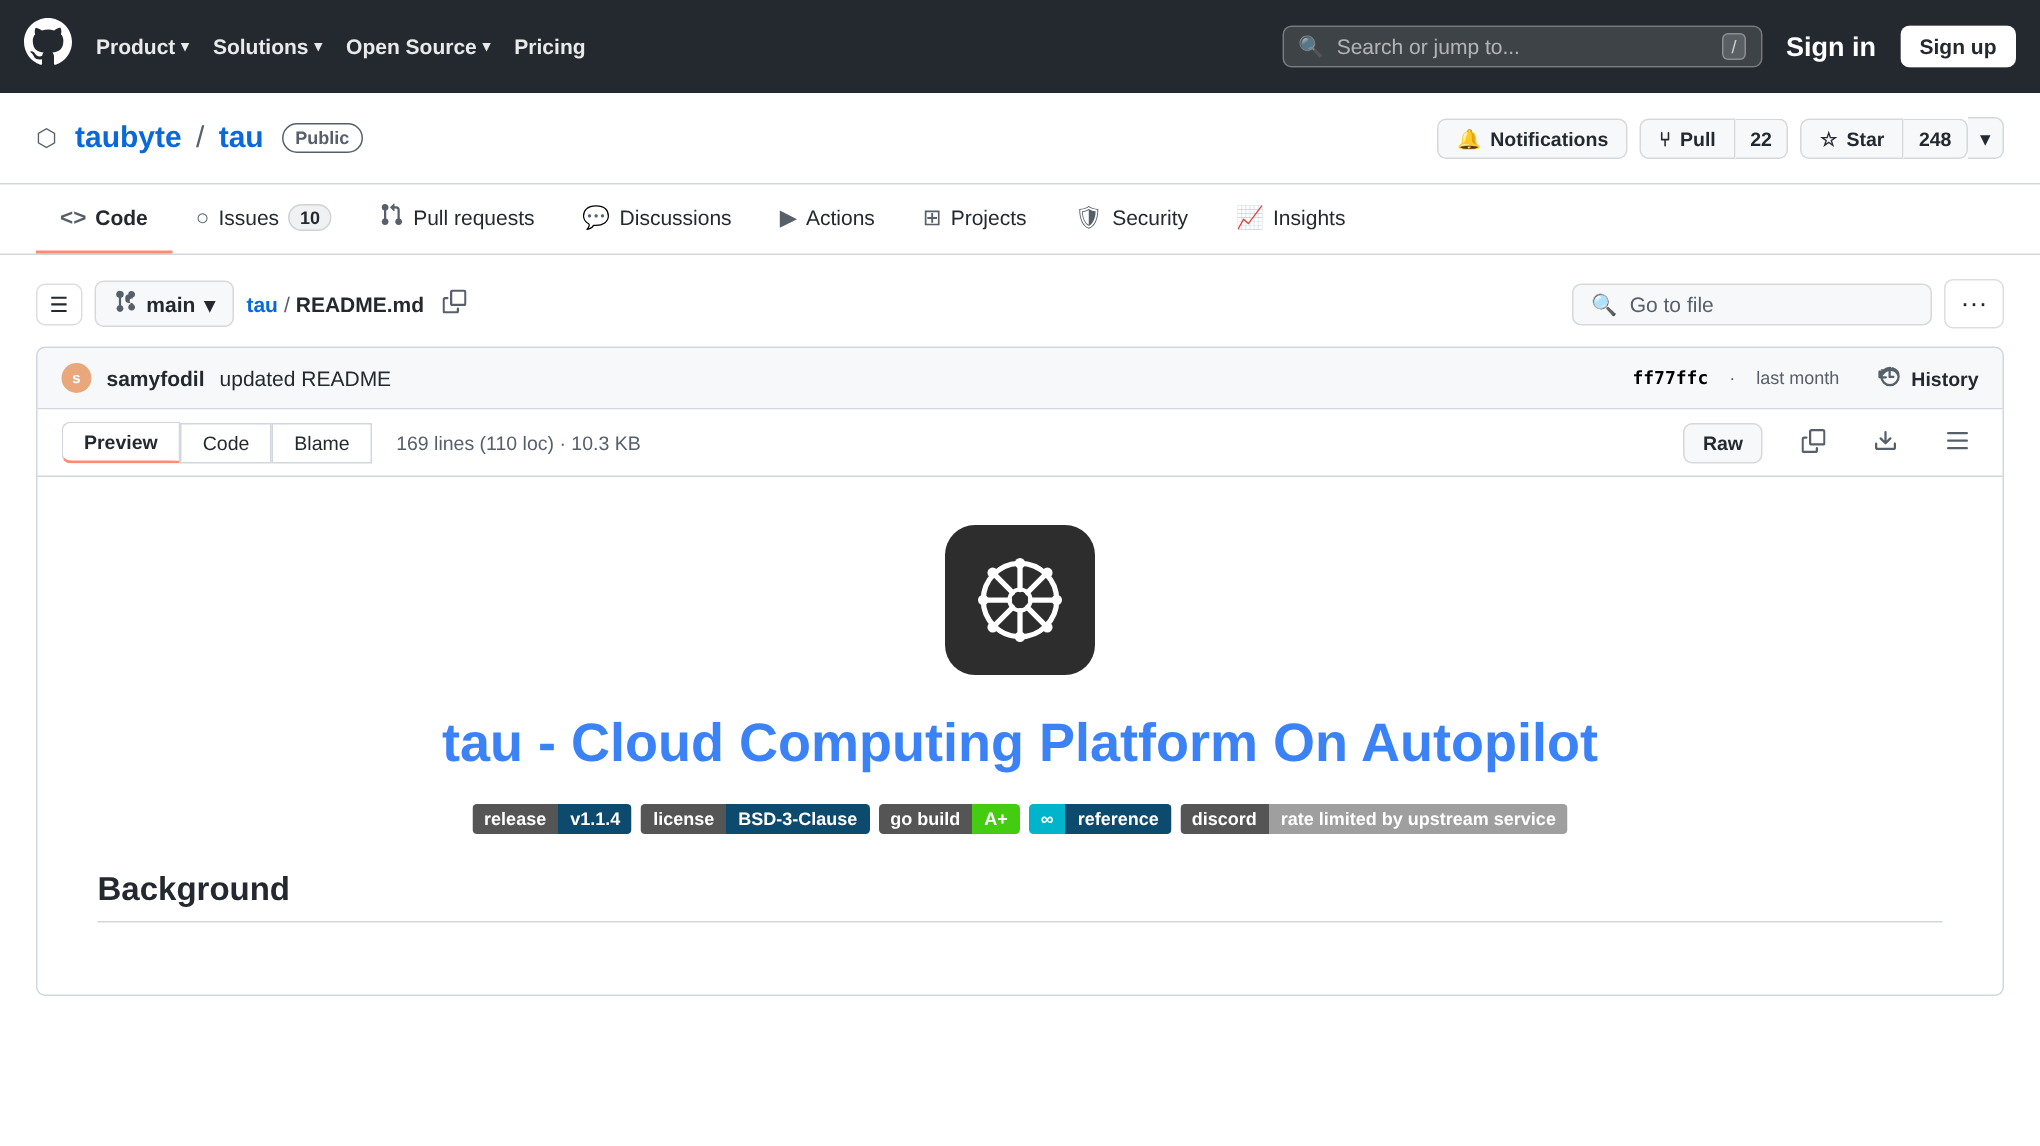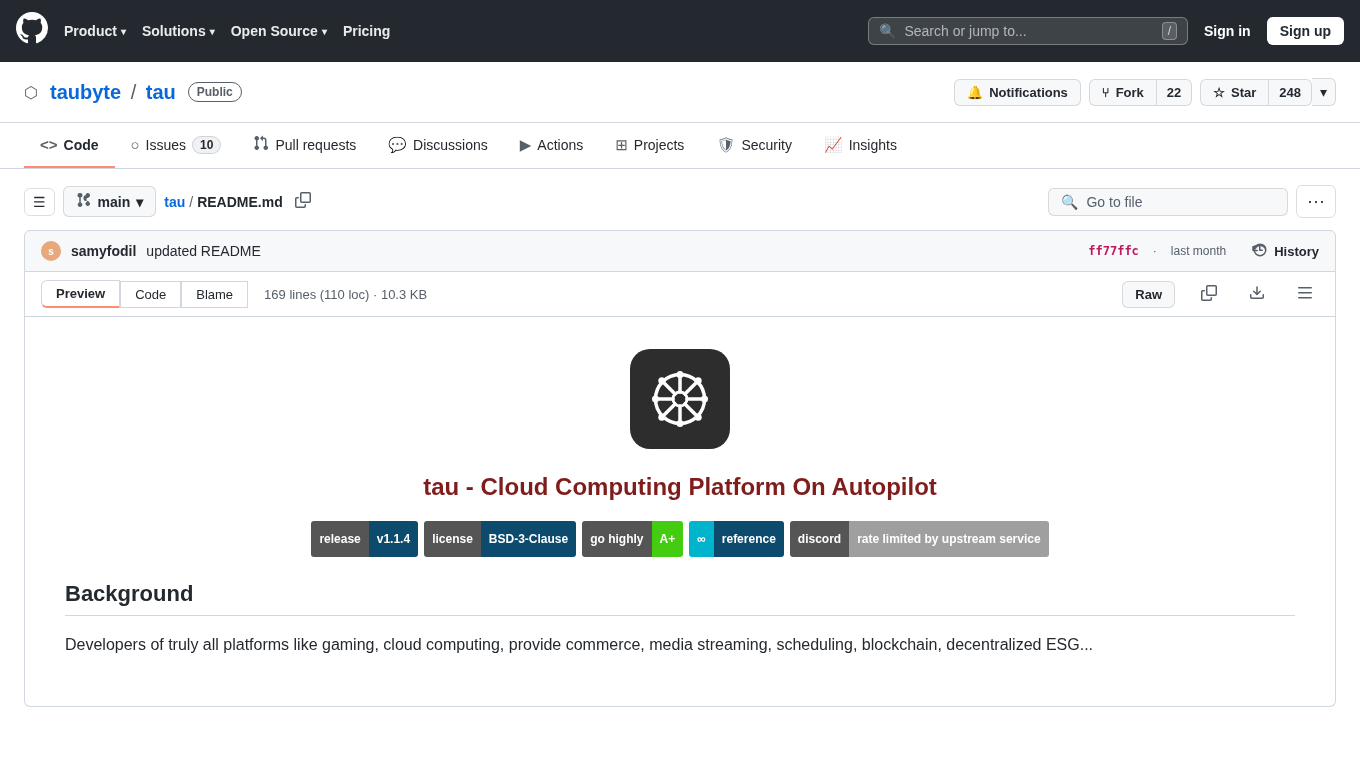--- a/index.html
+++ b/index.html
@@ -8,21 +8,21 @@
     
     .navbar { display: flex; align-items: center; background: #24292f; padding: 0 16px; height: 62px; gap: 16px; }
     .nav-logo { color: #fff; font-size: 24px; flex-shrink: 0; cursor: pointer; }
     .nav-link { color: #fff; font-size: 14px; font-weight: 600; display: flex; align-items: center; gap: 4px; cursor: pointer; text-decoration: none; opacity: 0.9; }
     .chevron { font-size: 10px; }
     .nav-spacer { flex: 1; }
     .search-bar { display: flex; align-items: center; background: rgba(255,255,255,0.12); border: 1px solid rgba(255,255,255,0.3); border-radius: 6px; padding: 4px 10px; gap: 8px; color: rgba(255,255,255,0.7); font-size: 14px; width: 320px; cursor: text; }
     .search-bar input { background: transparent; border: none; outline: none; color: rgba(255,255,255,0.8); font-size: 14px; flex: 1; }
     .search-bar input::placeholder { color: rgba(255,255,255,0.6); }
     .search-kbd { background: rgba(255,255,255,0.15); border: 1px solid rgba(255,255,255,0.3); border-radius: 4px; padding: 1px 5px; font-size: 12px; color: rgba(255,255,255,0.7); }
-    .btn-signin { color: #fff; font-size: 14px; font-weight: 600; cursor: pointer; text-decoration: none; }
+    .btn-signin { color: #fff; font-size: 18px; font-weight: 600; cursor: pointer; text-decoration: none; }
     .btn-signup { background: #fff; color: #24292f; font-size: 14px; font-weight: 600; padding: 5px 12px; border-radius: 6px; cursor: pointer; border: 1px solid rgba(255,255,255,0.3); text-decoration: none; }
 
     
     .repo-header { padding: 16px 24px; border-bottom: 1px solid #d0d7de; display: flex; align-items: center; gap: 12px; }
     .repo-icon { color: #57606a; font-size: 16px; }
     .repo-path { font-size: 20px; font-weight: 400; }
     .repo-path a { color: #0969da; text-decoration: none; font-weight: 600; }
     .repo-separator { color: #57606a; font-weight: 300; margin: 0 4px; }
     .repo-name { color: #0969da; font-weight: 700; font-size: 20px; text-decoration: none; }
     .public-badge { background: transparent; border: 1px solid #57606a; border-radius: 20px; padding: 2px 8px; font-size: 12px; color: #57606a; font-weight: 600; }
@@ -50,43 +50,43 @@
     .file-name-current { color: #24292f; font-weight: 600; }
     .copy-btn { background: transparent; border: none; cursor: pointer; color: #57606a; font-size: 14px; padding: 4px; }
     .goto-file { display: flex; align-items: center; gap: 8px; background: #f6f8fa; border: 1px solid rgba(31,35,40,0.15); border-radius: 6px; padding: 5px 12px; margin-left: auto; width: 240px; color: #57606a; cursor: text; font-size: 14px; }
     .more-btn { background: transparent; border: 1px solid rgba(31,35,40,0.15); border-radius: 6px; padding: 5px 10px; cursor: pointer; color: #24292f; font-size: 18px; }
 
     
     .commit-row { display: flex; align-items: center; gap: 10px; padding: 10px 16px; background: #f6f8fa; border: 1px solid #d0d7de; border-radius: 6px 6px 0 0; margin-bottom: 0; }
     .avatar { width: 20px; height: 20px; border-radius: 50%; background: #ccc; overflow: hidden; display: flex; align-items: center; justify-content: center; font-size: 10px; color: #fff; }
     .commit-author { font-weight: 700; color: #24292f; font-size: 14px; }
     .commit-msg { color: #24292f; font-size: 14px; }
-    .commit-hash { color: #be185d; font-size: 12px; font-weight: 600; margin-left: auto; font-family: monospace; }
+    .commit-hash { color: #000000; font-size: 12px; font-weight: 600; margin-left: auto; font-family: monospace; }
     .commit-time { color: #57606a; font-size: 12px; }
     .history-btn { display: flex; align-items: center; gap: 6px; background: transparent; border: none; cursor: pointer; color: #24292f; font-size: 13px; font-weight: 600; }
 
     
     .file-toolbar { display: flex; align-items: center; gap: 0; padding: 8px 16px; border: 1px solid #d0d7de; border-top: none; border-radius: 0 0 0 0; background: #fff; }
     .view-btn { padding: 5px 14px; border: 1px solid #d0d7de; background: transparent; cursor: pointer; font-size: 13px; color: #24292f; }
     .view-btn.active { background: #fff; font-weight: 600; border-bottom: 2px solid #fd8c73; }
     .view-btn:first-child { border-radius: 6px 0 0 6px; }
     .view-btn:last-child { border-radius: 0 6px 6px 0; }
     .file-stats { margin-left: 16px; color: #57606a; font-size: 13px; }
     .file-actions-right { margin-left: auto; display: flex; align-items: center; gap: 20px; }
     .file-act-btn { background: transparent; border: none; cursor: pointer; color: #57606a; font-size: 14px; padding: 4px 6px; }
     .raw-btn { padding: 5px 12px; border: 1px solid rgba(31,35,40,0.15); border-radius: 6px; cursor: pointer; font-size: 13px; font-weight: 600; color: #24292f; background: #f6f8fa; }
 
     
     .readme-content { border: 1px solid #d0d7de; border-top: none; border-radius: 0 0 6px 6px; padding: 32px 40px; background: #fff; }
     .readme-logo-wrap { display: flex; justify-content: center; margin-bottom: 24px; }
     .readme-logo { width: 100px; height: 100px; border-radius: 20px; background: #2d2d2d; display: flex; align-items: center; justify-content: center; }
     .readme-logo svg { width: 70px; height: 70px; }
-    .readme-title { text-align: center; font-size: 24px; font-weight: 700; color: #7f1d1d; margin-bottom: 20px; }
+    .readme-title { text-align: center; font-size: 36px; font-weight: 700; color: #3b82f6; margin-bottom: 20px; }
     .badges { display: flex; justify-content: center; gap: 6px; margin-bottom: 24px; flex-wrap: wrap; }
-    .badge { display: inline-flex; border-radius: 3px; overflow: hidden; font-size: 12px; height: 36px; align-items: center; }
+    .badge { display: inline-flex; border-radius: 3px; overflow: hidden; font-size: 12px; height: 20px; align-items: center; }
     .badge-left { padding: 0 8px; background: #555; color: #fff; font-weight: 600; height: 100%; display: flex; align-items: center; }
     .badge-right { padding: 0 8px; color: #fff; font-weight: 600; height: 100%; display: flex; align-items: center; }
     .badge-blue { background: #0c4a6e; }
     .badge-brightgreen { background: #4c1; }
     .badge-gray { background: #9f9f9f; }
     .readme-text { font-size: 16px; color: #24292f; line-height: 1.6; margin-bottom: 24px; }
     .readme-h2 { font-size: 22px; font-weight: 700; color: #24292f; margin-bottom: 16px; padding-bottom: 8px; border-bottom: 1px solid #d0d7de; }
     .readme-para { font-size: 16px; color: #24292f; line-height: 1.6; margin-bottom: 16px; }
     .sidebar-toggle { background: transparent; border: 1px solid rgba(31,35,40,0.15); border-radius: 6px; padding: 5px 8px; cursor: pointer; font-size: 14px; color: #24292f; }
   </style>
@@ -133,21 +133,21 @@
   </span>
   <span class="public-badge">Public</span>
   <div class="repo-actions">
     <button class="action-btn">
       <span>🔔</span>
       <span>Notifications</span>
     </button>
     <div class="action-btn-group">
       <button class="action-btn">
         <span style="font-size:13px;">⑂</span>
-        <span>Fork</span>
+        <span>Pull</span>
       </button>
       <span class="action-count">22</span>
     </div>
     <div class="action-btn-group">
       <button class="action-btn">
         <span>☆</span>
         <span>Star</span>
       </button>
       <span class="action-count">248</span>
       <button class="add-btn">▾</button>
@@ -305,28 +305,27 @@
     <div class="badges">
       <span class="badge">
         <span class="badge-left" style="background:#555;">release</span>
         <span class="badge-right badge-blue">v1.1.4</span>
       </span>
       <span class="badge">
         <span class="badge-left" style="background:#555;">license</span>
         <span class="badge-right badge-blue">BSD-3-Clause</span>
       </span>
       <span class="badge">
-        <span class="badge-left" style="background:#555;">go highly</span>
+        <span class="badge-left" style="background:#555;">go build</span>
         <span class="badge-right badge-brightgreen">A+</span>
       </span>
       <span class="badge">
         <span class="badge-left" style="background:#00b4cc;">∞</span>
         <span class="badge-right badge-blue">reference</span>
       </span>
       <span class="badge">
         <span class="badge-left" style="background:#555;">discord</span>
         <span class="badge-right badge-gray">rate limited by upstream service</span>
       </span>
     </div>
     <h2 class="readme-h2">Background</h2>
-    <p class="readme-para">Developers of truly all platforms like gaming, cloud computing, provide commerce, media streaming, scheduling, blockchain, decentralized ESG...</p>
   </div>
 </div>
 
 </body></html>

